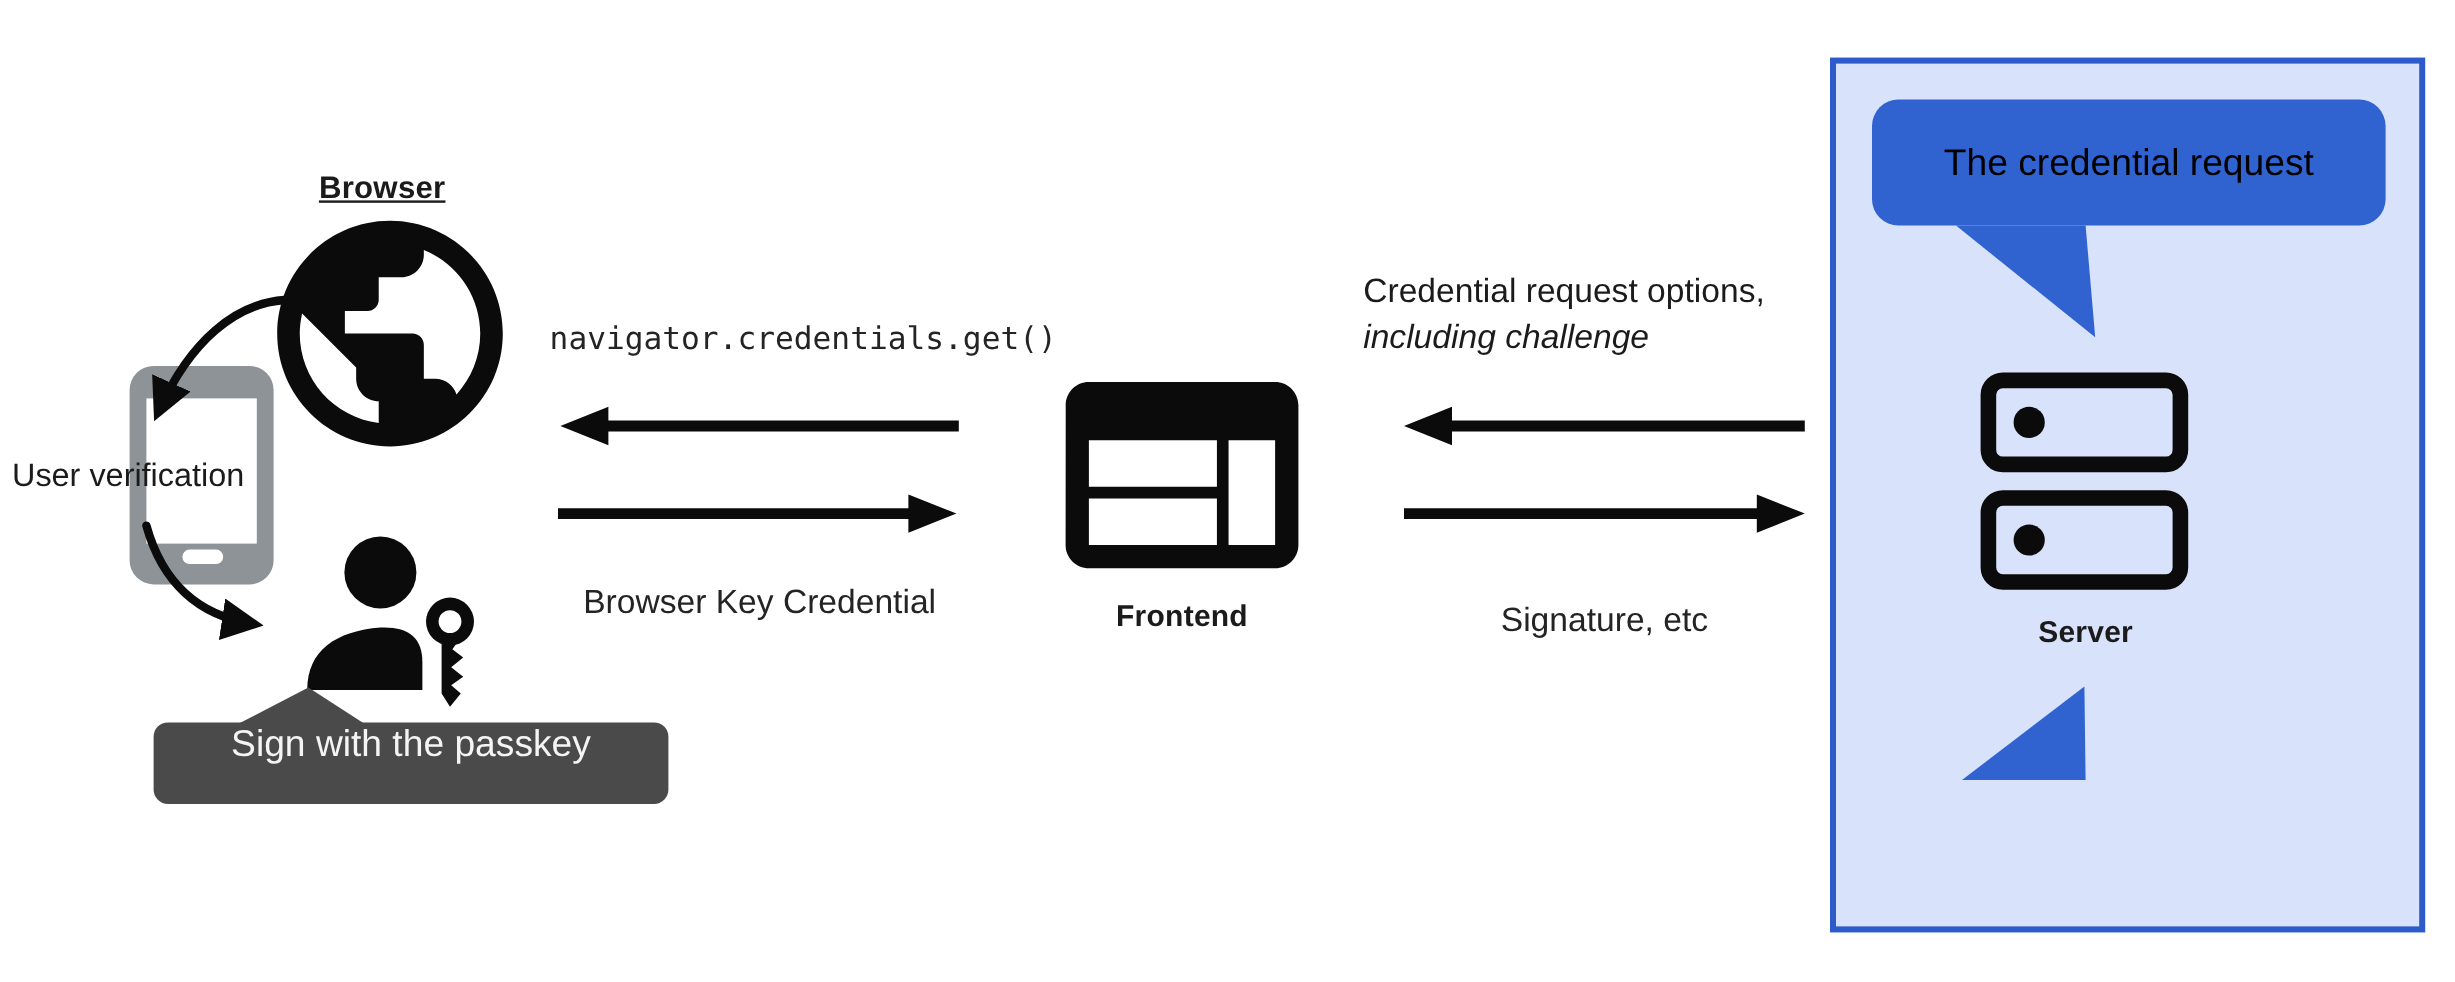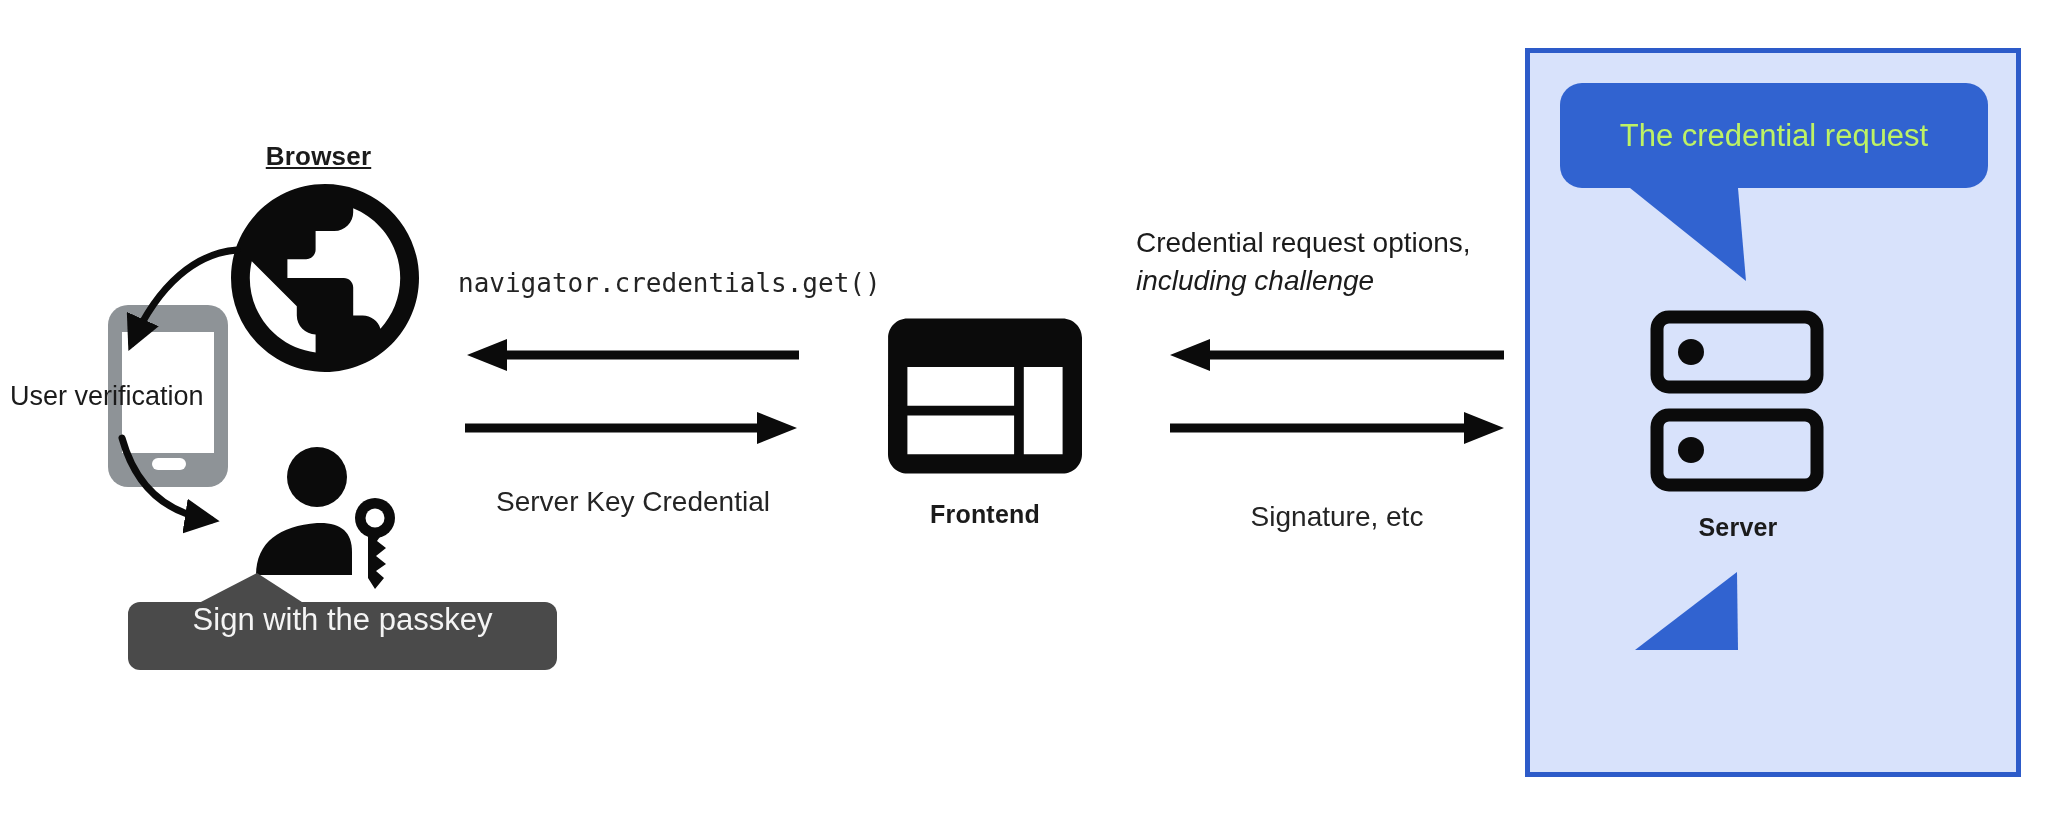--- a/index.html
+++ b/index.html
@@ -11,21 +11,21 @@
   .label-bold{font-weight:bold;font-size:26px;letter-spacing:0.2px;}
   .center{text-align:center;}
   .code{
     font-family:"DejaVu Sans Mono",monospace;font-size:26px;color:#242424;white-space:nowrap;text-align:center;
   }
   
   .panel{
     background:#d8e2fb;border:5px solid #2d5bc9;box-sizing:border-box;
   }
   .blue-bubble{
-    background:#3163d0;border-radius:22px;color:#bef264;
+    background:#3163d0;border-radius:22px;color:#000000;
     display:flex;flex-direction:column;align-items:center;justify-content:center;
     font-size:31px;line-height:43px;text-align:center;
   }
   .tooltip-dark{
     background:#4a4a4a;border-radius:12px;color:#f4f4f4;
     display:flex;align-items:flex-start;justify-content:center;
     font-size:31px;
   }
   .flow-label{font-size:28px;color:#242424;}
   svg{display:block;overflow:visible;}
@@ -79,21 +79,21 @@
   <svg class="abs" style="left:465px;top:337px;" width="336" height="36" viewBox="0 0 336 36" aria-hidden="true">
     <line x1="334" y1="18" x2="36" y2="18" stroke="#0b0b0b" stroke-width="9"></line>
     <polygon points="2,18 42,2 42,34" fill="#0b0b0b"></polygon>
   </svg>
 
   <svg class="abs" style="left:463px;top:410px;" width="336" height="36" viewBox="0 0 336 36" aria-hidden="true">
     <line x1="2" y1="18" x2="300" y2="18" stroke="#0b0b0b" stroke-width="9"></line>
     <polygon points="334,18 294,2 294,34" fill="#0b0b0b"></polygon>
   </svg>
 
-  <div class="abs flow-label center" style="left:465px;top:486px;width:336px;">Server Key Credential</div>
+  <div class="abs flow-label center" style="left:465px;top:486px;width:336px;">Browser Key Credential</div>
 
   <svg class="abs" style="left:888px;top:318px;" width="194" height="156" viewBox="2 4 20 16" aria-hidden="true">
     <path fill="#0b0b0b" d="M20 4H4c-1.1 0-1.99.9-1.99 2L2 18c0 1.1.9 2 2 2h16c1.1 0 2-.9 2-2V6c0-1.1-.9-2-2-2zm-5 14H4v-4h11v4zm0-5H4V9h11v4zm5 5h-4V9h4v9z"></path>
   </svg>
   <div class="abs label-bold center" style="left:888px;top:500px;width:194px;font-size:25px;">Frontend</div>
 
   <div class="abs" style="left:1136px;top:224px;font-size:28px;line-height:38px;">
     <span style="display:block;">Credential request options,</span>
     <span style="display:block;font-style:italic;">including challenge</span>
   </div>

